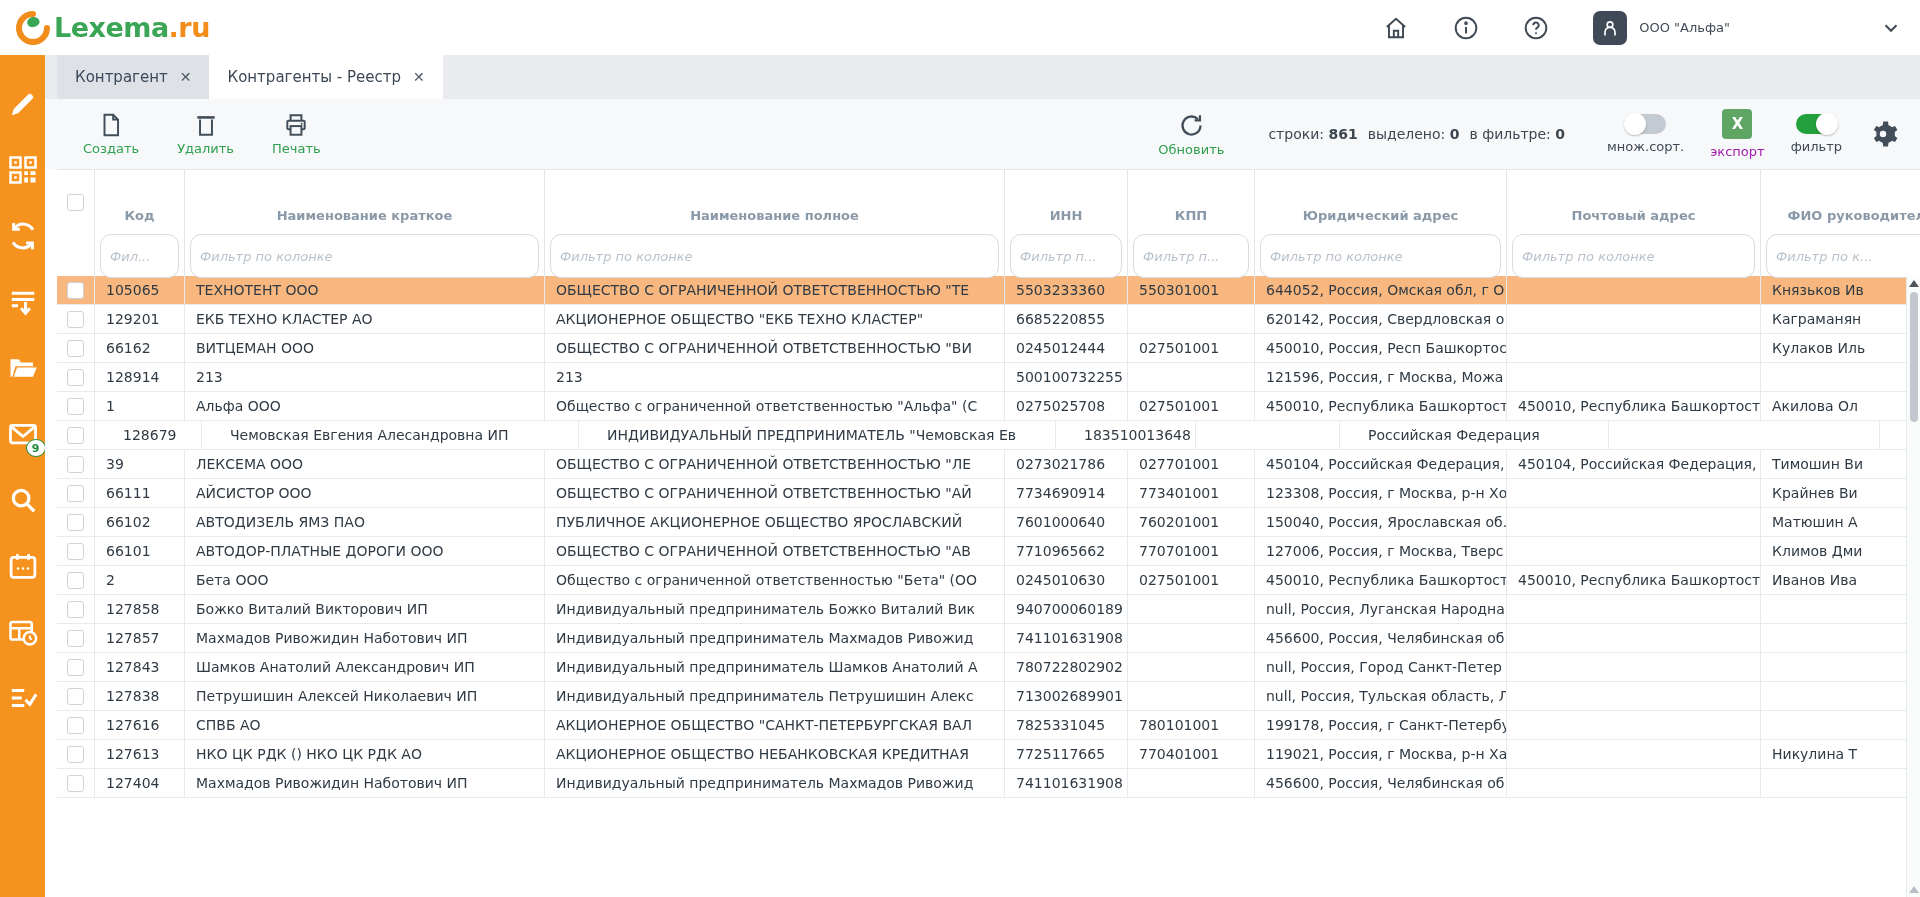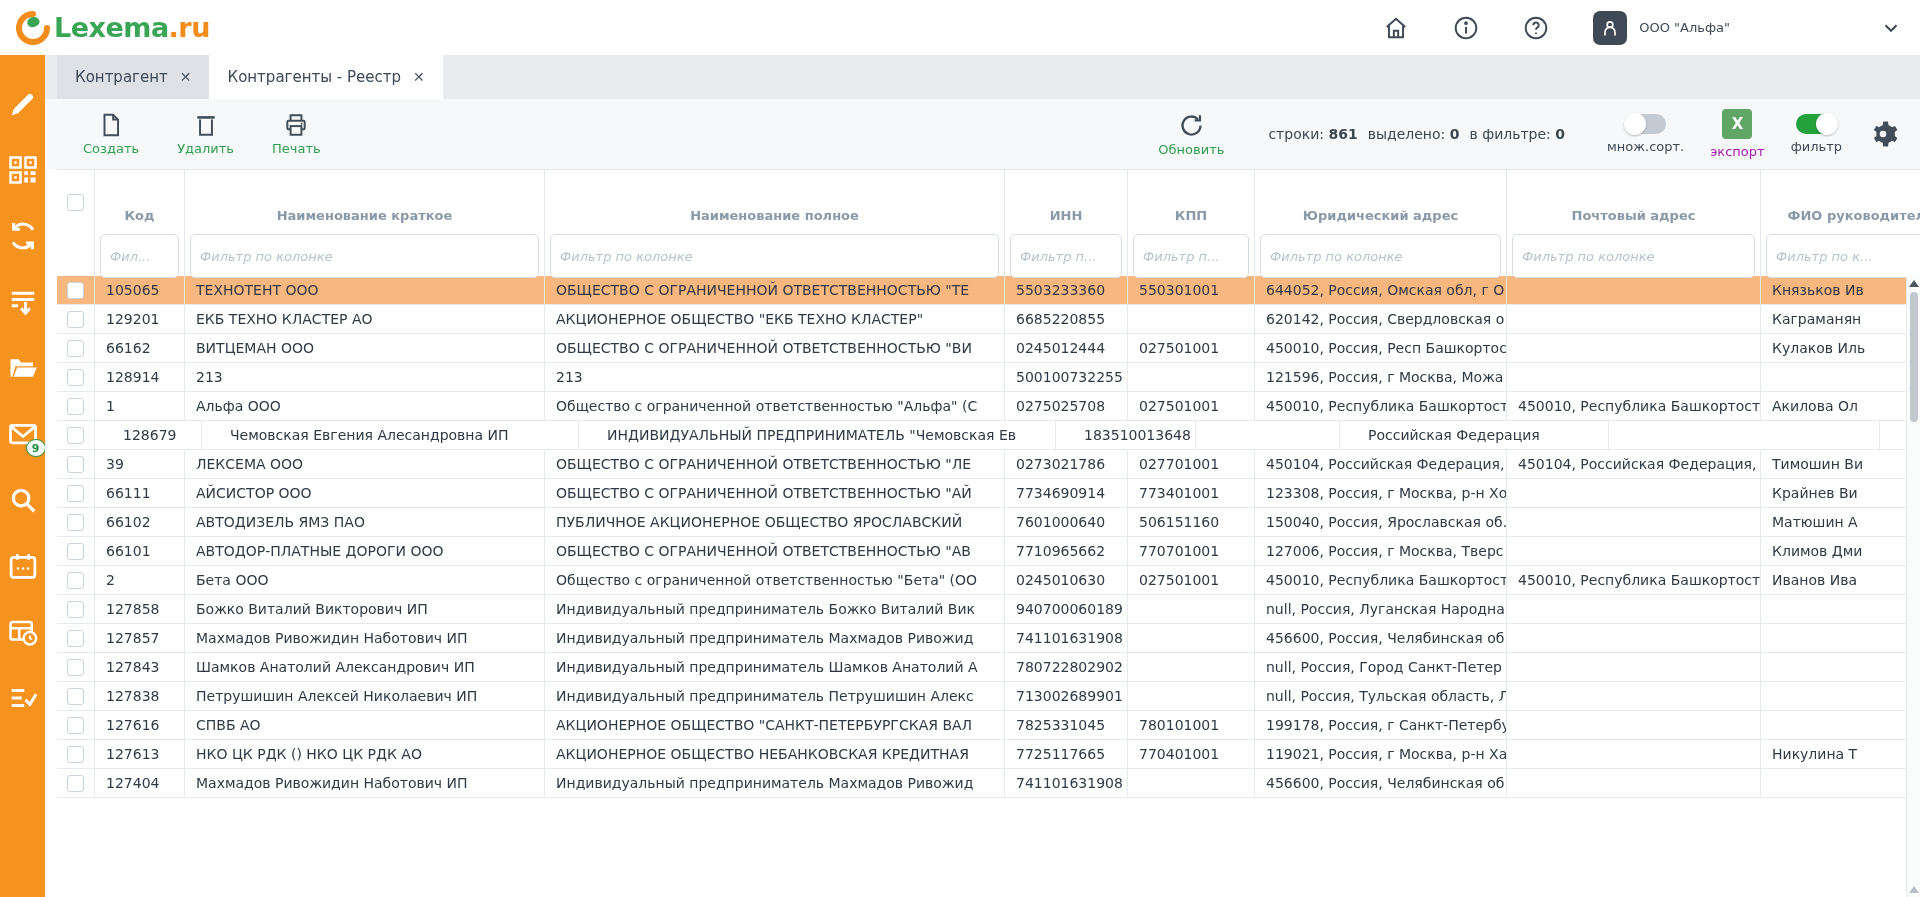--- a/index.html
+++ b/index.html
@@ -55,21 +55,21 @@
 
   
   .table-area { flex:1; position:relative; overflow:hidden; background:#fff; }
   #grid { margin-left:12px; }
   .trow { display:grid; }
   .thead-row { height:65px; border-top:1px solid #e3e7eb; }
   .th { display:flex; align-items:flex-end; justify-content:center; padding-bottom:9px; border-right:1px solid #e3e7eb; font-size:13px; font-weight:600; color:#8a99a8; text-align:center; line-height:1.3; overflow:hidden; }
   .th.sel { align-items:center; justify-content:center; padding-bottom:0; }
   .filter-row { height:42px; }
   .tf { border-right:1px solid #e3e7eb; display:flex; align-items:center; padding:0 5px; }
-  .tf input { width:100%; height:44px; border:1px solid #d8dde3; border-radius:5px; padding:0 9px; font-size:13px; font-style:italic; color:#57606a; outline:none; font-family:inherit; background:#fff; }
+  .tf input { width:100%; height:44px; border:1px solid #d8dde3; border-radius:11px; padding:0 9px; font-size:13px; font-style:italic; color:#57606a; outline:none; font-family:inherit; background:#fff; }
   .tf input::placeholder { color:#b9c2cc; font-style:italic; }
   .tbody-row { height:29px; border-bottom:1px solid #e7eaec; cursor:pointer; background:#fff; }
   .tbody-row.selected { background:#f8b77e; }
   .td { display:flex; align-items:center; padding:0 11px; font-size:14px; color:#2f3a44; border-right:1px solid #e7eaec; white-space:nowrap; overflow:hidden; }
   .td.sel { justify-content:center; padding:0; }
   .cb { width:17px; height:17px; border:1.5px solid #ccd3da; border-radius:3px; background:#fff; display:inline-block; cursor:pointer; }
 
   
   .vscroll { position:absolute; top:107px; right:0; bottom:0; width:14px; background:#fafbfb; border-left:1px solid #e7eaec; }
   .vs-arrow { width:0; height:0; border-left:5px solid transparent; border-right:5px solid transparent; margin:4px auto 0; }
@@ -423,21 +423,21 @@
             <div class="td">Крайнев Ви</div>
           </div>
           <div class="trow tbody-row" style="grid-template-columns: 38px 90px 360px 460px 123px 127px 252px 254px 200px;">
             <div class="td sel">
               <span class="cb"></span>
             </div>
             <div class="td">66102</div>
             <div class="td">АВТОДИЗЕЛЬ ЯМЗ ПАО</div>
             <div class="td">ПУБЛИЧНОЕ АКЦИОНЕРНОЕ ОБЩЕСТВО ЯРОСЛАВСКИЙ</div>
             <div class="td">7601000640</div>
-            <div class="td">506151160</div>
+            <div class="td">760201001</div>
             <div class="td">150040, Россия, Ярославская об.</div>
             <div class="td"></div>
             <div class="td">Матюшин А</div>
           </div>
           <div class="trow tbody-row" style="grid-template-columns: 38px 90px 360px 460px 123px 127px 252px 254px 200px;">
             <div class="td sel">
               <span class="cb"></span>
             </div>
             <div class="td">66101</div>
             <div class="td">АВТОДОР-ПЛАТНЫЕ ДОРОГИ ООО</div>

